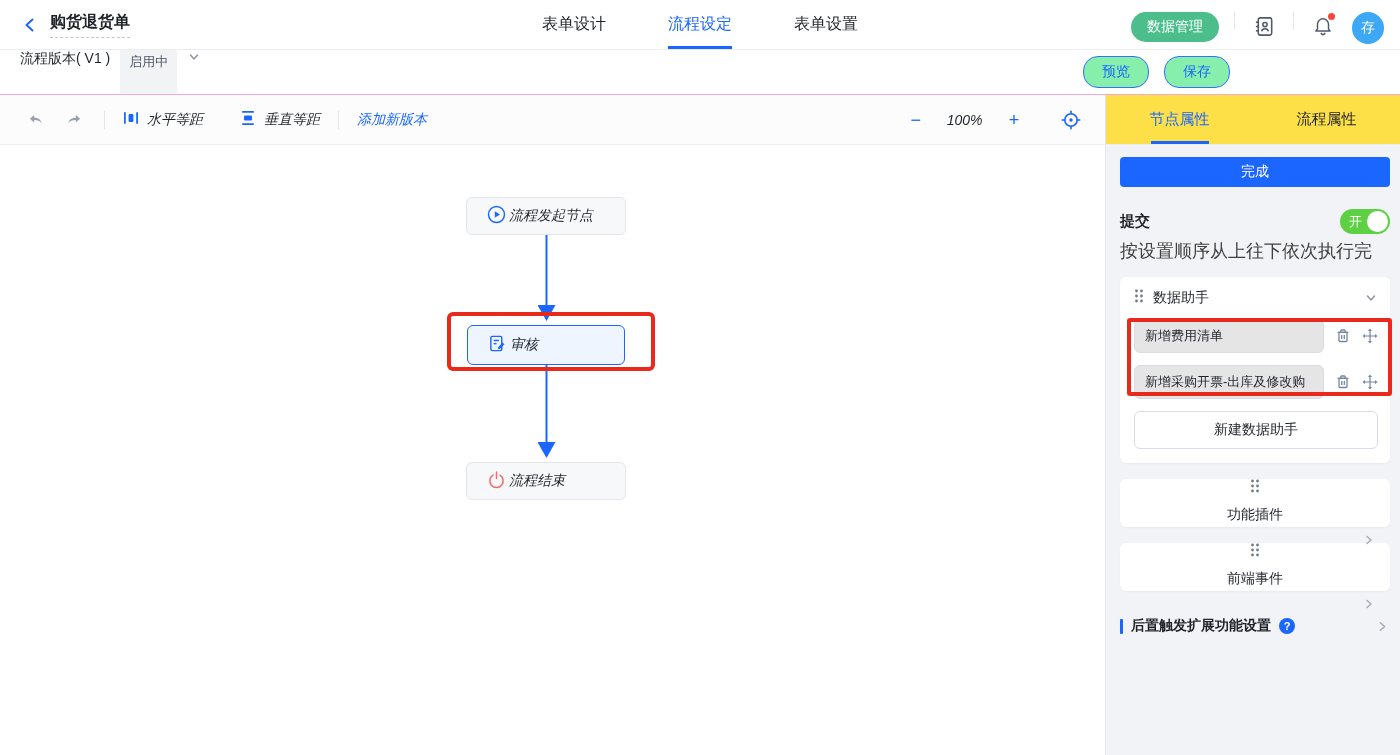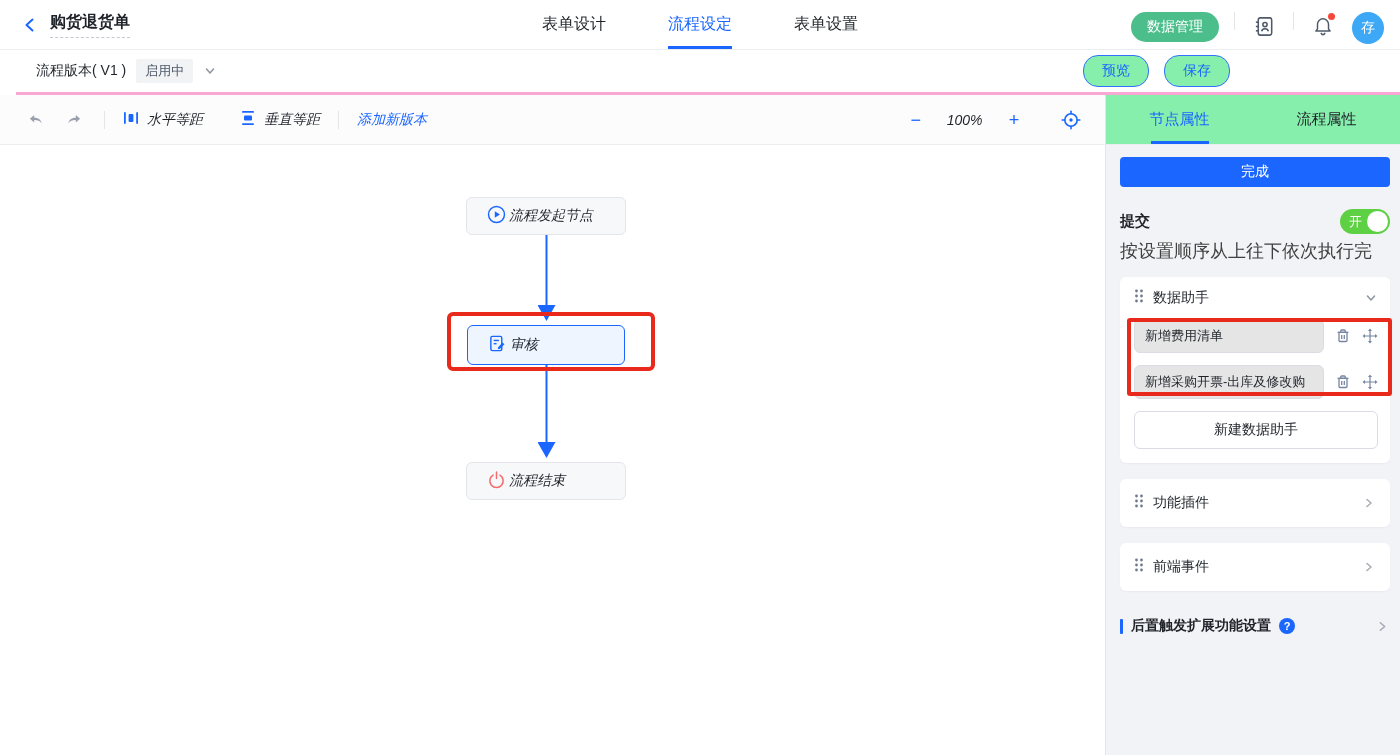--- a/index.html
+++ b/index.html
@@ -16,21 +16,21 @@
   .htab { display:flex; align-items:center; height:100%; font-size:16px; color:#1f2329; cursor:pointer; border-bottom:3px solid transparent; padding-top:3px; }
   .htab.active { color:#1a66ff; border-bottom-color:#1a66ff; }
   .header-right { position:absolute; right:16px; top:12px; height:100%; display:flex; gap:15px; }
   .pill-green { background:#4cbe8b; color:#fff; font-size:14px; height:30px; padding:0 16px; border:none; border-radius:15px; cursor:pointer; }
   .vdiv { width:1px; height:18px; background:#e3e5e9; }
   .icon-btn { position:relative; display:flex; align-items:center; justify-content:center; width:28px; height:28px; cursor:pointer; }
   .red-dot { position:absolute; top:1px; right:2px; width:7px; height:7px; border-radius:50%; background:#f5483b; }
   .avatar { width:32px; height:32px; border-radius:50%; background:#3da8f5; color:#fff; font-size:14px; display:flex; align-items:center; justify-content:center; cursor:pointer; }
 
   
-  .version-bar { position:relative; height:45px; background:#fff; border-bottom:3px solid #f9a8d4; display:flex; align-items:center; padding-left:20px;margin-left:16px; }
+  .version-bar { position:relative; height:45px; background:#fff; border-bottom:1px solid #f9a8d4; display:flex; padding-left:20px; }
   .version-label { font-size:14px; color:#1f2329; }
   .status-badge { margin-left:10px; background:#f2f3f5; color:#4e5969; font-size:13px; padding:3px 9px; border-radius:2px; }
   .version-caret { margin-left:10px; cursor:pointer; display:flex; }
   .version-actions { position:absolute; right:170px; top:0; height:100%; display:flex; align-items:center; gap:15px; }
   .pill-outline { height:32px; min-width:66px; padding:0 17px; border:1px solid #3370ff; color:#1a66ff; background:#86efac; font-size:14px; border-radius:15px; cursor:pointer; }
 
   
   .main { display:flex; height:660px; }
   .work-area { width:1113px; border-right:1px solid #e3e5e9; display:flex; flex-direction:column;font-style:italic; }
 
@@ -49,42 +49,42 @@
   .canvas { position:relative; flex:1; background:#fff; }
   .flow-node { position:absolute; width:160px; height:38px; background:#f7f8fa; border:1px solid #e3e5e8; border-radius:6px; display:flex; align-items:center; padding-left:20px; gap:3px; font-size:14px; color:#1f2329; cursor:pointer; }
   .flow-node.selected { background:#eef5ff; border:1px solid #1a66ff; height:40px; width:158px; }
   .connectors { position:absolute; left:0; top:0; pointer-events:none; }
 
   
   .annotation { position:absolute; border:4px solid #e8291c; border-radius:6px; pointer-events:none; z-index:50; }
 
   
   .panel { flex:1; background:#f2f3f7; display:flex; flex-direction:column; }
-  .panel-tabs { height:50px; background:#86efac; border-bottom:1px solid #ebedf0; display:flex; }
+  .panel-tabs { height:50px; background:#fde047; border-bottom:1px solid #ebedf0; display:flex; }
   .ptab { position:relative; flex:1; display:flex; align-items:center; justify-content:center; font-size:15px; color:#1f2329; cursor:pointer; }
   .ptab.active { color:#1a66ff; }
   .ptab.active::after { content:""; position:absolute; bottom:0; left:50%; transform:translateX(-50%); width:58px; height:3px; background:#1a66ff; }
   .panel-body { flex:1; padding:12px 10px 0 14px; overflow:hidden; }
   .btn-primary { width:100%; height:30px; background:#1a66ff; color:#fff; border:none; border-radius:4px; font-size:14px; cursor:pointer; }
   .submit-row { margin-top:22px; display:flex; align-items:center; justify-content:space-between; }
   .submit-label { font-size:15px; font-weight:700; }
   .toggle { position:relative; width:50px; height:25px; border-radius:13px; background:#5ed043; cursor:pointer; }
   .toggle-text { position:absolute; left:9px; top:50%; transform:translateY(-50%); color:#fff; font-size:13px; }
   .toggle-knob { position:absolute; right:2px; top:2px; width:21px; height:21px; border-radius:50%; background:#fff; }
   .hint { margin-top:5px; font-size:18px; color:#404040; }
 
   .card { margin-top:14px; background:#fff; border-radius:6px; padding:12px 12px 14px 14px; box-shadow:0 1px 2px rgba(31,35,41,.04); }
   .card-head { display:flex; align-items:center; gap:9px; cursor:pointer; }
   .card-title { font-size:14px; color:#1f2329; }
   .card-head .chev { margin-left:auto; display:flex; }
   .assistant-row { margin-top:12px; display:flex; align-items:center; }
   .assistant-box { width:190px; height:34px; border:1px solid #d9dce3; border-radius:6px; padding:0 10px; font-size:13px; line-height:32px; white-space:nowrap; overflow:hidden; cursor:pointer; background:#e5e5e5; }
   .row-icon { margin-left:11px; display:flex; cursor:pointer; }
   .btn-outline-gray { margin-top:12px; width:100%; height:38px; background:#fff; border:1px solid #d9dce3; border-radius:6px; font-size:14px; color:#1f2329; cursor:pointer; }
-  .section-card { margin-top:16px; background:#fff; border-radius:6px; height:48px; display:flex; align-items:center; gap:9px; padding:0 14px; cursor:pointer; box-shadow:0 1px 2px rgba(31,35,41,.04); }
+  .section-card { margin-top:16px; background:#fff; border-radius:6px; height:48px; display:flex; align-items:center; gap:9px; padding:0 14px; cursor:pointer; box-shadow:0 1px 2px rgba(31,35,41,.04);flex-direction:column; }
   .section-card .chev { margin-left:auto; display:flex; }
 
   .footer-section { margin-top:26px; display:flex; align-items:center; gap:8px; }
   .blue-bar { width:3px; height:15px; background:#1a66ff; border-radius:1px; }
   .footer-title { font-size:14px; font-weight:700; }
   .help-icon { width:16px; height:16px; border-radius:50%; background:#1a66ff; color:#fff; font-size:11px; font-weight:700; display:flex; align-items:center; justify-content:center; cursor:pointer; }
   .footer-section .chev { margin-left:auto; display:flex; cursor:pointer; }
 </style>
 </head>
 <body>

